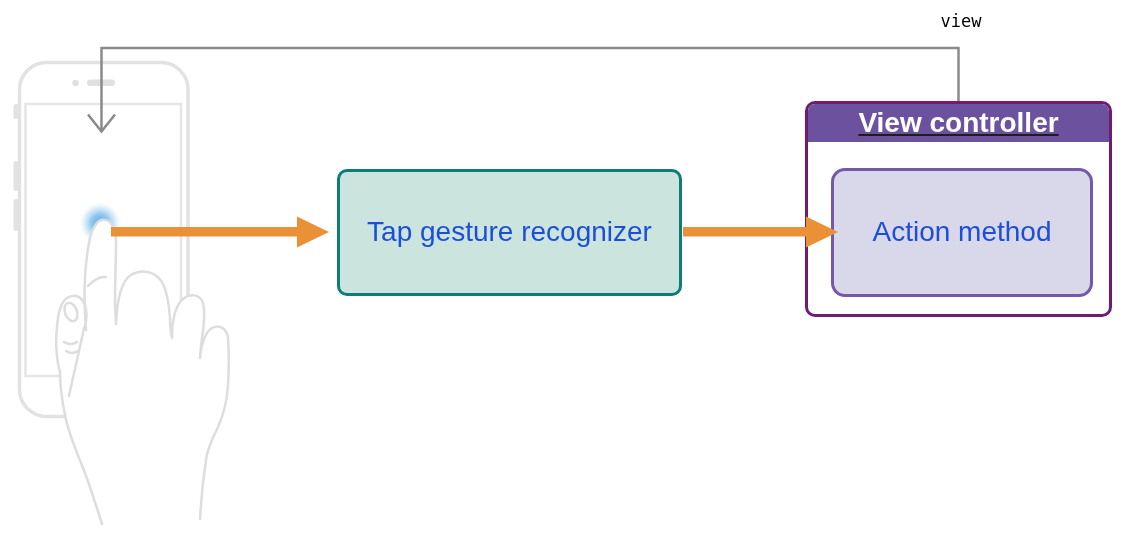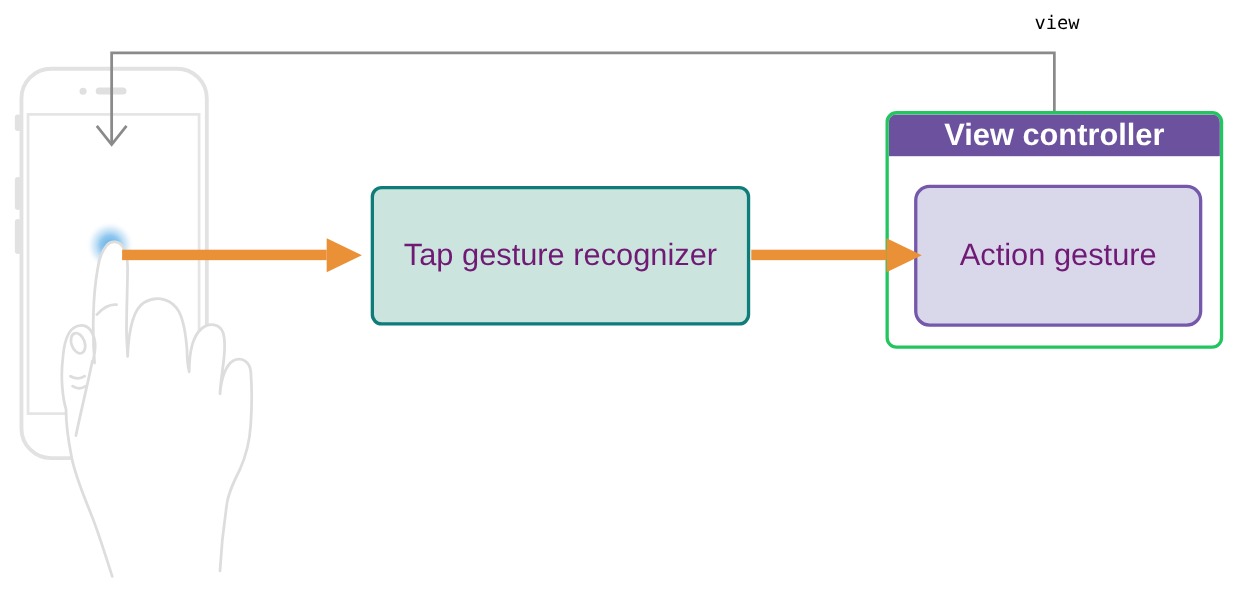--- a/index.html
+++ b/index.html
@@ -11,38 +11,39 @@
     font-family:"Liberation Sans", sans-serif;
     color:#1d1d1f;
   }
   .layer{position:absolute;left:0;top:0;width:1127px;height:536px;}
   .overlay{pointer-events:none;}
 
   
   .box-label{
     display:flex;align-items:center;justify-content:center;
     text-align:center;
-    font-size:28px;line-height:1.1;color:#701a75;
+    font-size:28px;line-height:1.1;color:#1d4ed8;
   }
   .tap-box{
     position:absolute;left:337px;top:169px;width:345px;height:127px;
     box-sizing:border-box;
     background:#cbe5de;
     border:3px solid #0e7d79;
     border-radius:10px;
     z-index:2;
   }
   .vc-box{
     position:absolute;left:805px;top:101px;width:307px;height:216px;
     box-sizing:border-box;
     background:#ffffff;
-    border:3px solid #22c55e;
+    border:3px solid #701a75;
     border-radius:10px;
     overflow:hidden;
     z-index:2;
+    text-decoration:underline;
   }
   .vc-header{
     height:38px;
     background:#6c519e;
     color:#ffffff;
     font-weight:bold;
     font-size:28px;
     display:flex;align-items:center;justify-content:center;
   }
   .action-box{
@@ -136,21 +137,21 @@
 
   <div class="tap-box box-label">
     <span>Tap gesture recognizer</span>
   </div>
 
   <div class="vc-box">
     <div class="vc-header">
       <span>View controller</span>
     </div>
     <div class="action-box box-label">
-      <span>Action gesture</span>
+      <span>Action method</span>
     </div>
   </div>
 
   <div class="view-label">view</div>
 
   <svg class="layer overlay" viewBox="0 0 1127 536" style="z-index:3">
     <g>
       <rect x="111" y="227" width="186" height="9.5" fill="#ea9138"></rect>
       <polygon points="297,216.5 297,247.5 329,232" fill="#ea9138"></polygon>
     </g>

